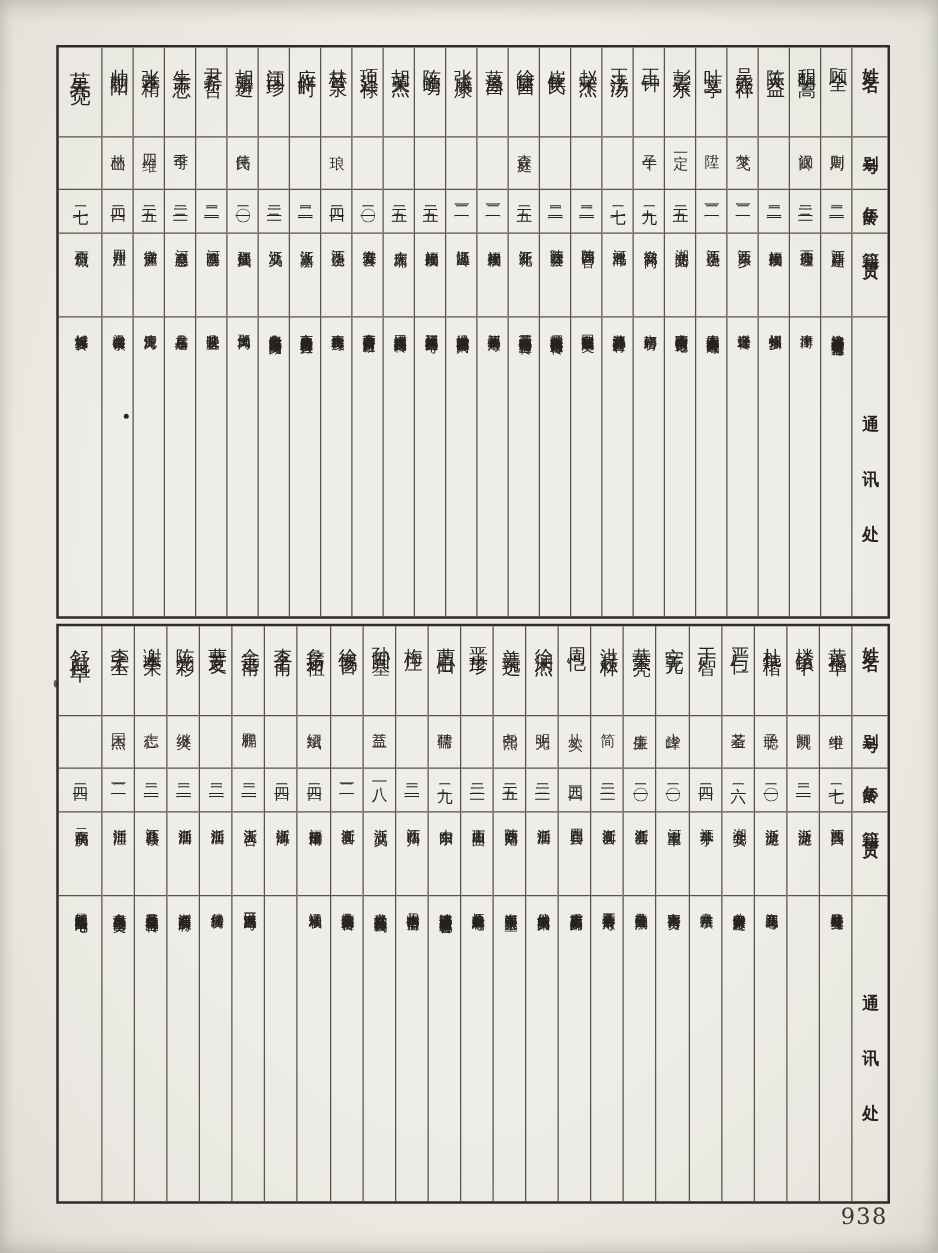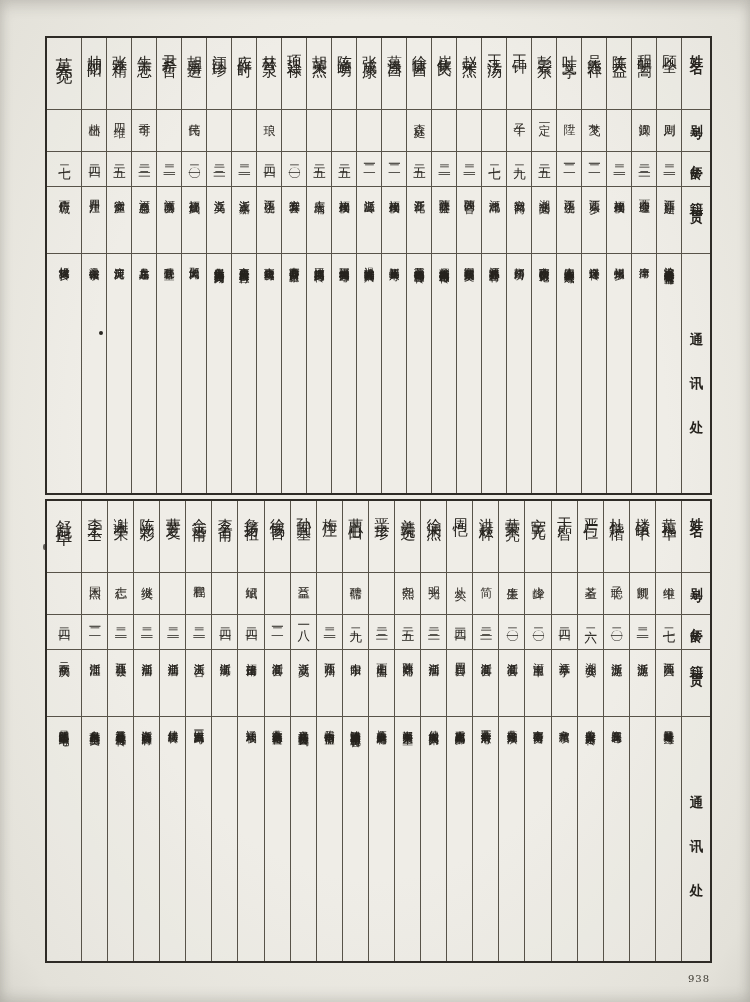--- a/index.html
+++ b/index.html
@@ -55,21 +55,21 @@
   .hdr{font-weight:600;}
   .hdr .vtext{font-size:13.5px;}
   .hdr-name{letter-spacing:7px;}
   .hdr-alias{font-size:12.5px !important;letter-spacing:3px;}
   .hdr-age{font-size:12.5px !important;letter-spacing:2px;}
   .hdr-native{letter-spacing:9px;}
   .hdr-addr-label{letter-spacing:44px;padding-top:62px;font-size:13.5px;}
   .page-number{
     position:absolute;right:40px;bottom:18px;
     font-family:"DejaVu Serif","Liberation Serif",serif;
-    font-size:10px;color:#3a372f;letter-spacing:1px;
+    font-size:18px;color:#3a372f;letter-spacing:1px;
   }
   .speck{position:absolute;background:#2a2722;border-radius:50%;}
   .speck-1{left:99px;top:331px;width:4px;height:4px;}
   .speck-2{left:43px;top:544px;width:3px;height:6px;opacity:.7;}
 </style>
 </head>
 <body>
 
 <div class="page">
 

